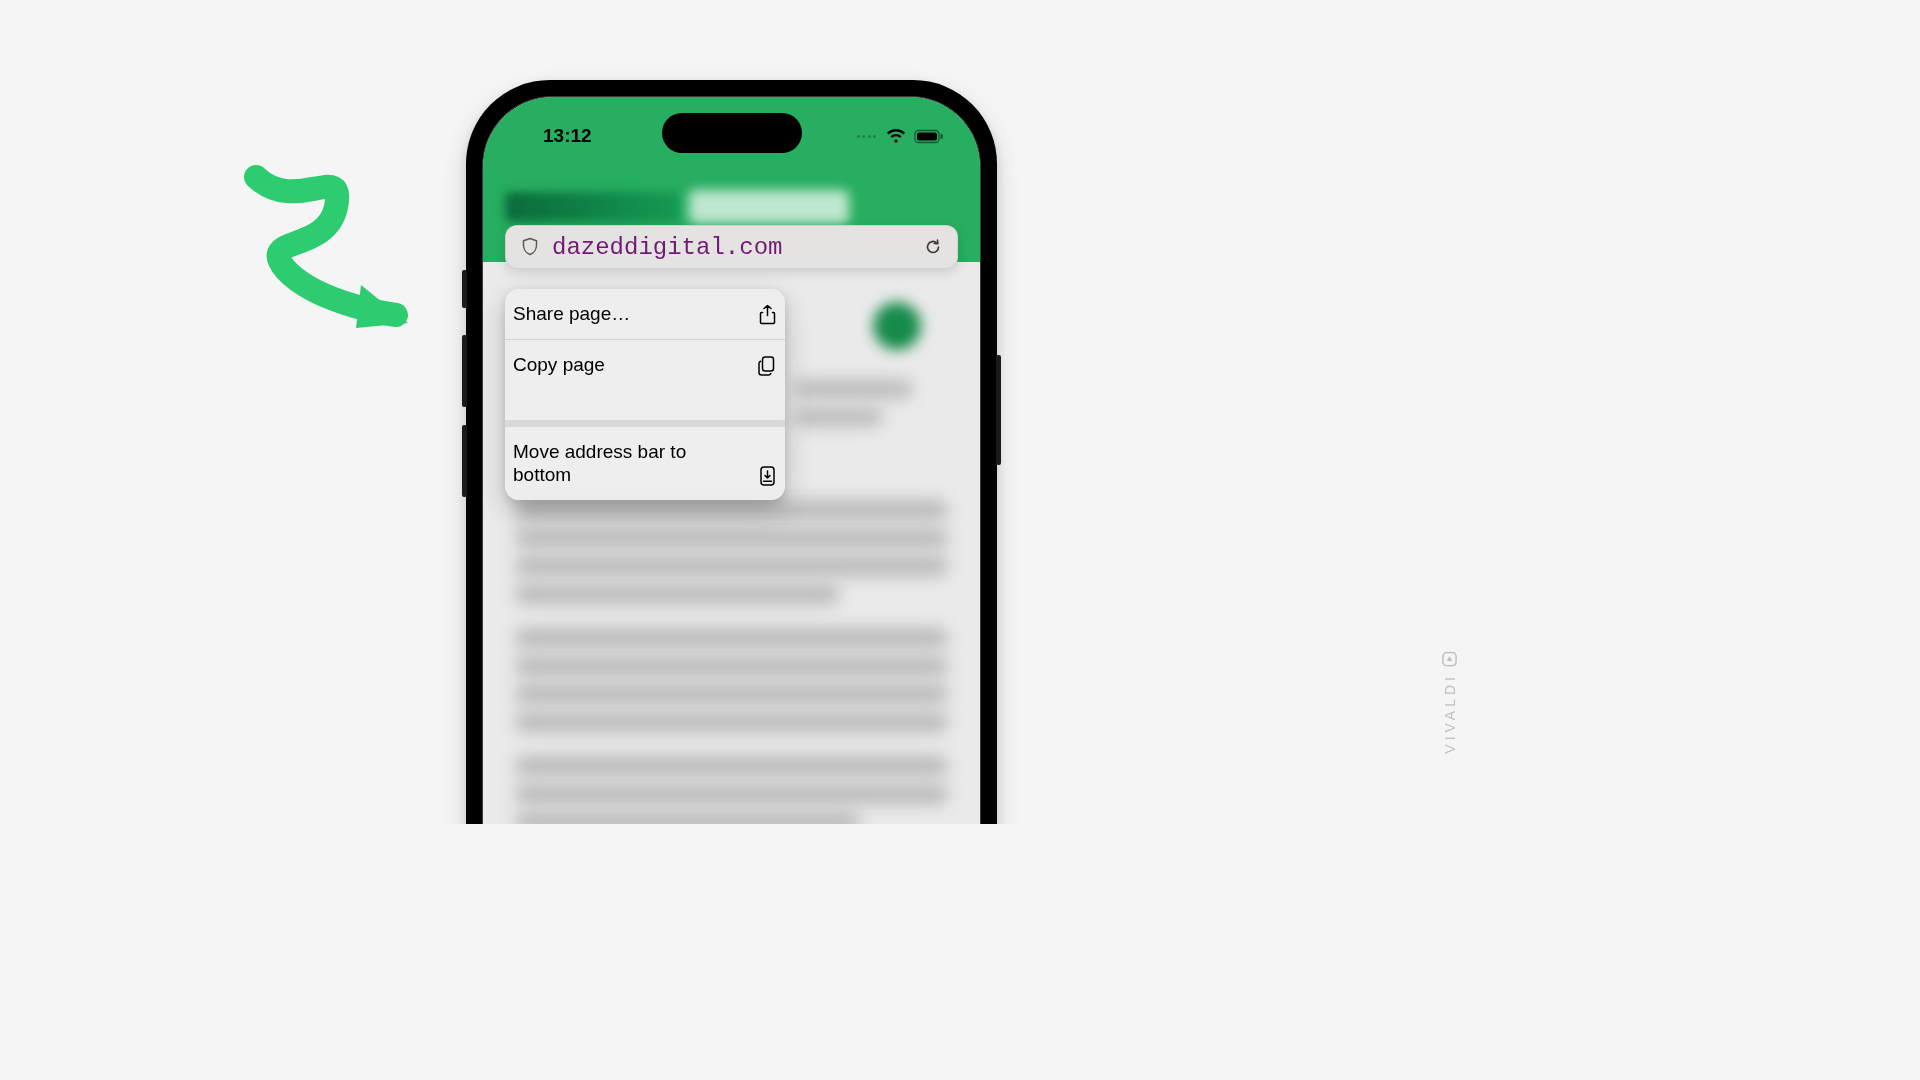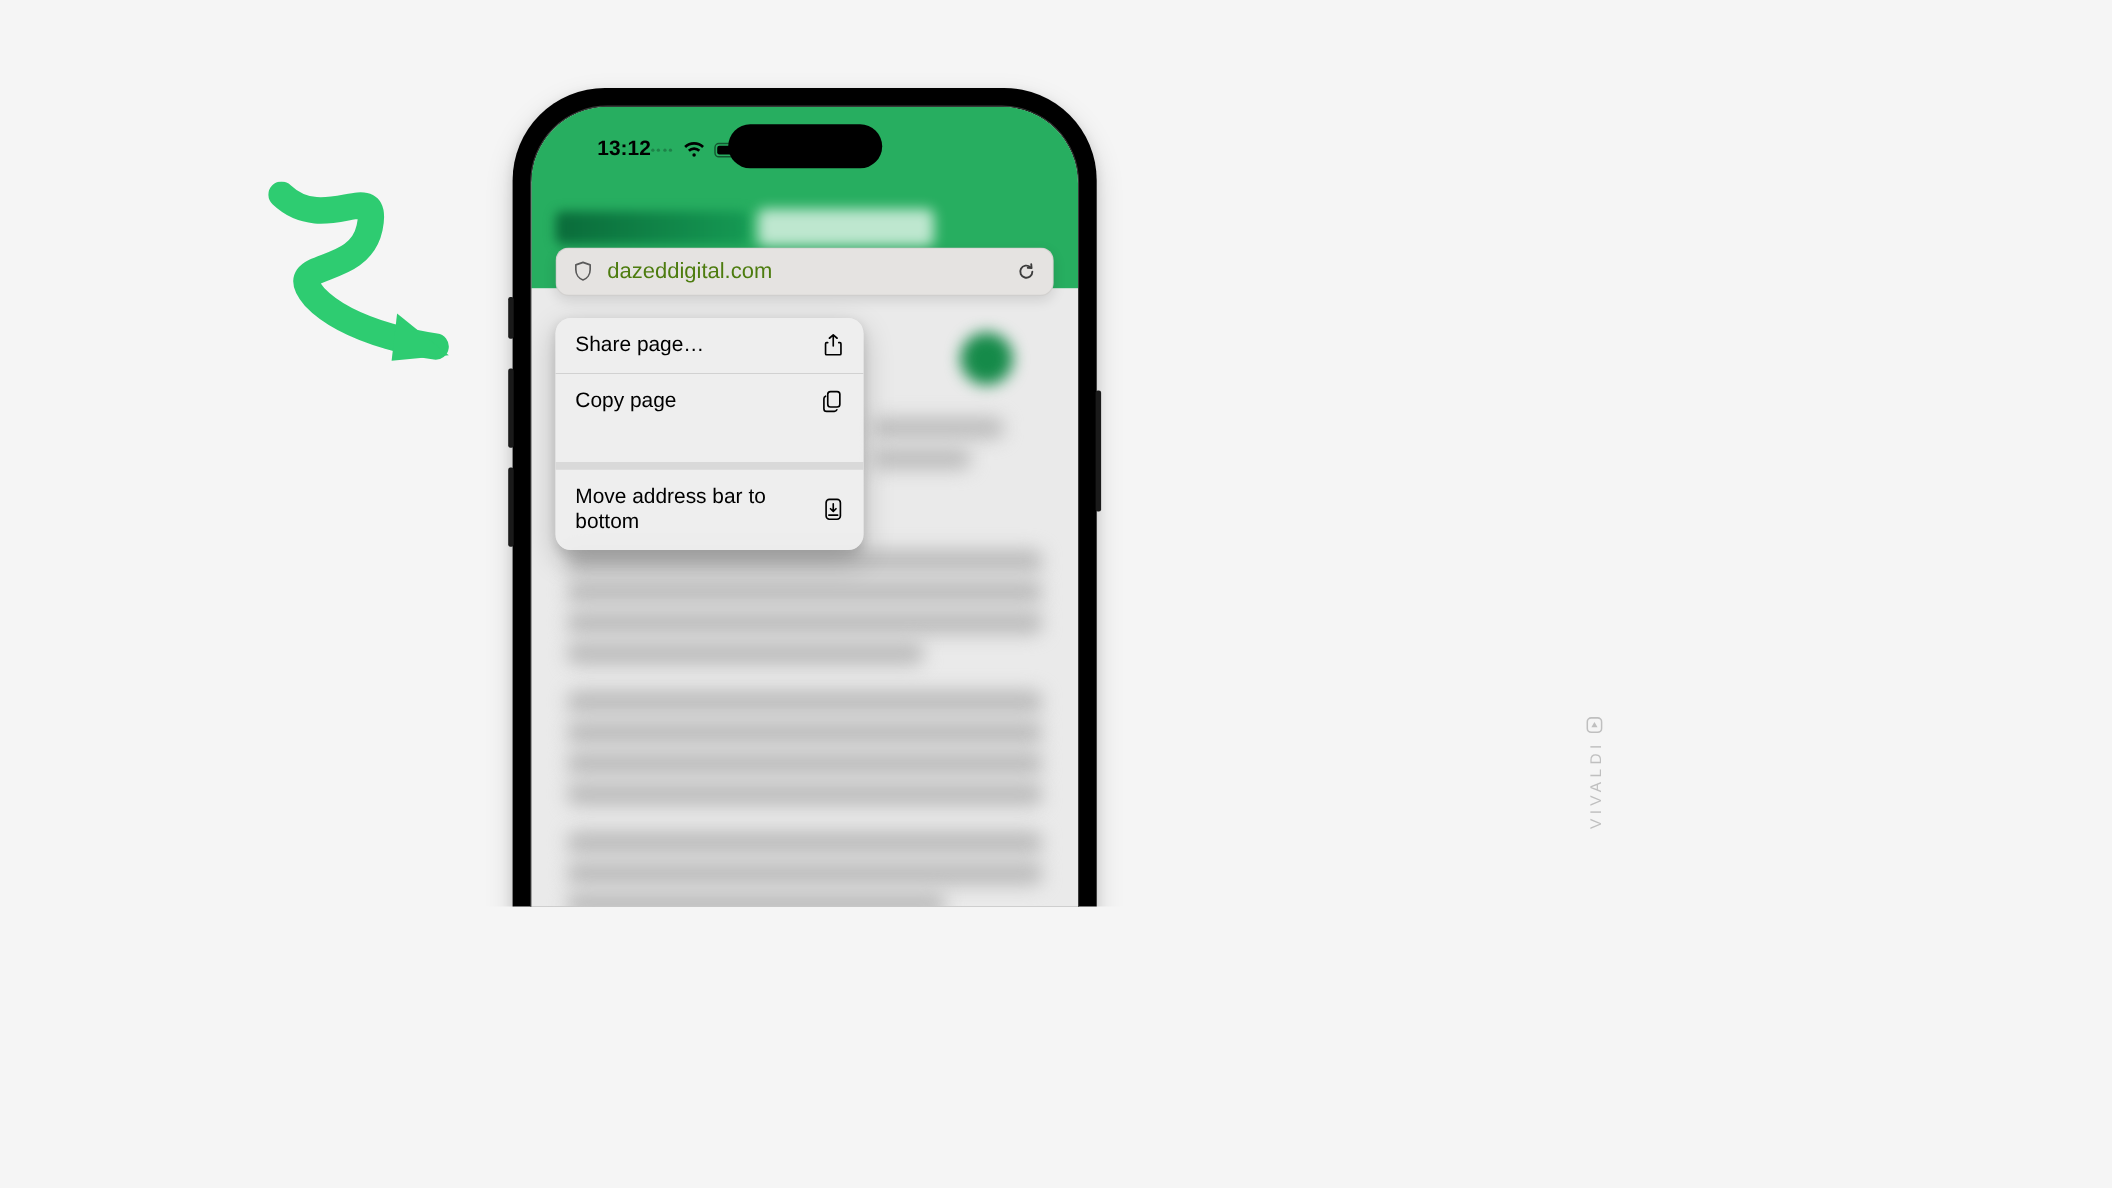--- a/index.html
+++ b/index.html
@@ -24,40 +24,40 @@
   .side-left-3 { left:-4px; top:345px; width:5px; height:72px; }
   .side-right  { right:-4px; top:275px; width:5px; height:110px; }
 
   .screen { position:absolute; inset:0; border-radius:69px; overflow:hidden; background:#e9e9e9; }
 
   
   .island { position:absolute; left:50%; top:16px; transform:translateX(-50%); width:140px; height:40px; background:#000; border-radius:22px; z-index:50; }
 
   
   .green-top { position:absolute; top:0; left:0; right:0; height:165px; background:#27ae60; z-index:2; }
-  .status-bar { position:absolute; top:24px; left:0; right:0; height:30px; display:flex; align-items:center; padding:0 36px 0 60px; z-index:55; font-size:19px; color:#000; font-weight:600; }
+  .status-bar { position:absolute; top:24px; left:0; right:0; height:30px; display:flex; align-items:center; justify-content:space-between; padding:0 36px 0 60px; z-index:55; font-size:19px; color:#000; font-weight:600; }
   .status-right { display:flex; align-items:center; gap:8px; }
   .dots { display:flex; gap:2.5px; margin-right:2px; }
   .dots span { width:3px; height:3px; border-radius:50%; background:rgba(0,0,0,.25); }
 
   
   .blur-header-a { position:absolute; top:95px; left:22px; width:175px; height:30px; border-radius:6px; background:linear-gradient(90deg,#0a6b3a,#159953); filter:blur(5px); z-index:3; }
   .blur-header-b { position:absolute; top:93px; left:206px; width:160px; height:34px; border-radius:6px; background:rgba(255,255,255,.7); filter:blur(6px); z-index:3; }
 
   
   .content-blur { position:absolute; top:165px; left:0; right:0; bottom:0; background:#eaeaea; z-index:1; }
 
   
   .addr-bar { position:absolute; top:128px; left:22px; right:22px; height:44px; background:#e5e3e1; border:.5px solid rgba(0,0,0,.08); border-radius:12px; display:flex; align-items:center; padding:0 14px; gap:12px; z-index:30; box-shadow:0 4px 12px rgba(0,0,0,.12); }
-  .addr-bar .url { flex:1; font-size:20px; color:#4d7c0f; }
+  .addr-bar .url { flex:1; font-size:24px; color:#701a75;font-family:Liberation Mono, monospace; }
   .addr-bar svg { flex-shrink:0; }
 
   
   .menu { position:absolute; top:192px; left:22px; width:280px; border-radius:14px; overflow:hidden; z-index:30; background:rgba(238,238,238,.92); box-shadow:0 10px 28px rgba(0,0,0,.2), 0 4px 10px rgba(0,0,0,.12); }
-  .menu-item { display:flex; align-items:center; justify-content:space-between; padding:13px 18px; font-size:19px; color:#000; gap:12px; }
+  .menu-item { display:flex; align-items:flex-end; justify-content:space-between; padding:13px 8px; font-size:19px; color:#000; gap:12px; }
   .menu-item + .menu-item { border-top:.5px solid rgba(0,0,0,.12); }
   .menu-item.sep { border-top:7px solid rgba(200,200,200,.55);margin-top:30px; }
   .menu-item .lbl { line-height:1.25; }
   .menu-item svg { flex-shrink:0; }
 
   
   .pg-line { position:absolute; left:32px; right:32px; border-radius:10px; background:#bdbdbd; filter:blur(8px); z-index:2; }
   .pg-dot  { position:absolute; width:48px; height:48px; border-radius:50%; background:#158a49; filter:blur(7px); z-index:2; }
 </style>
 </head>

